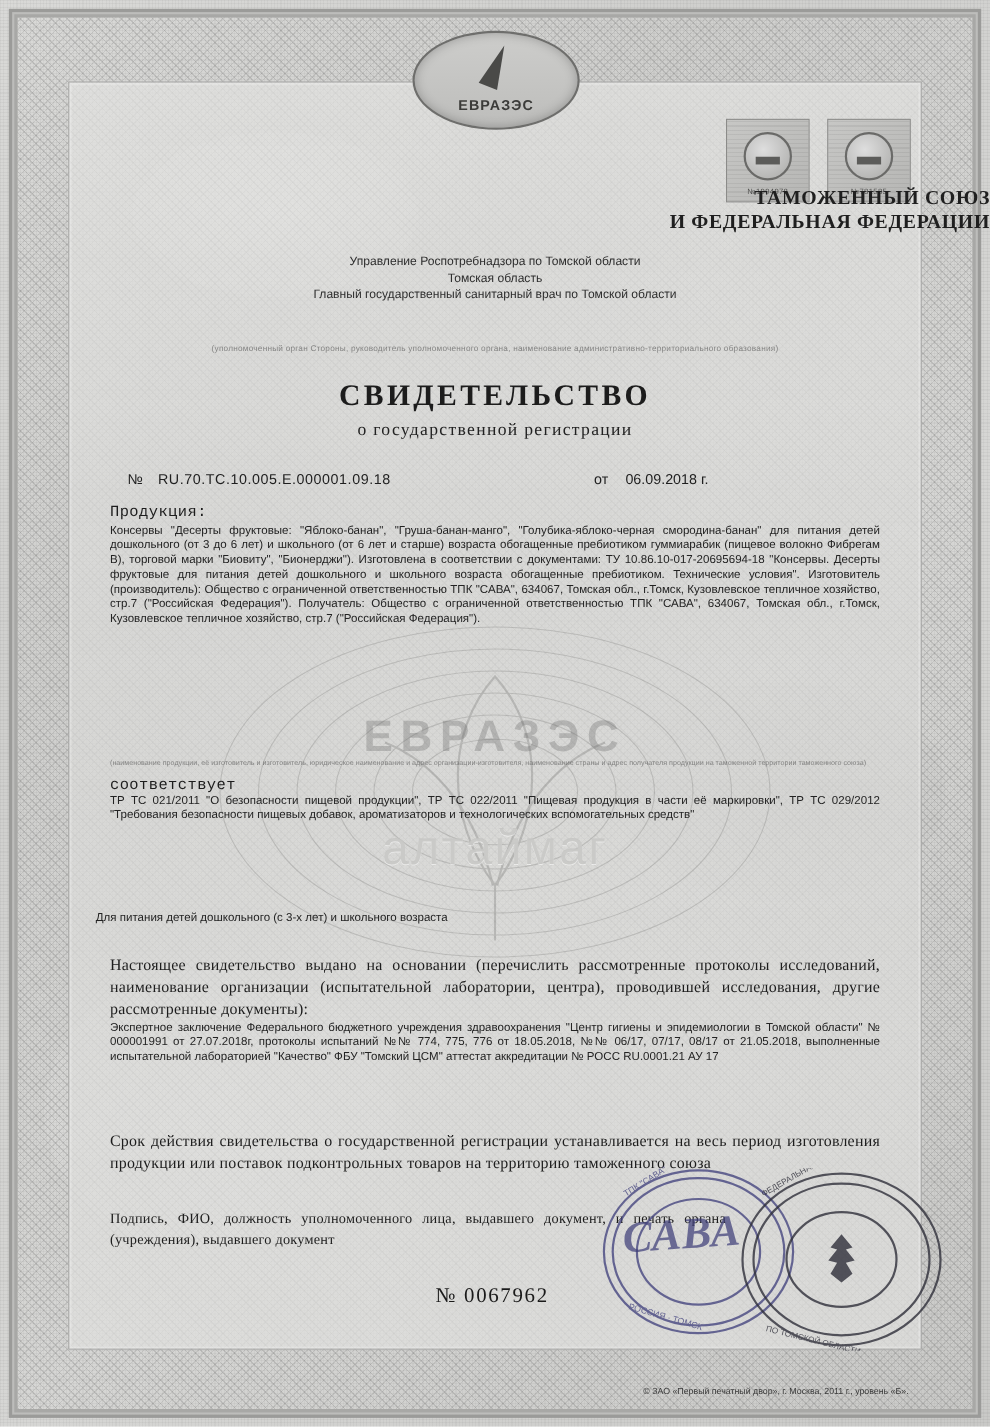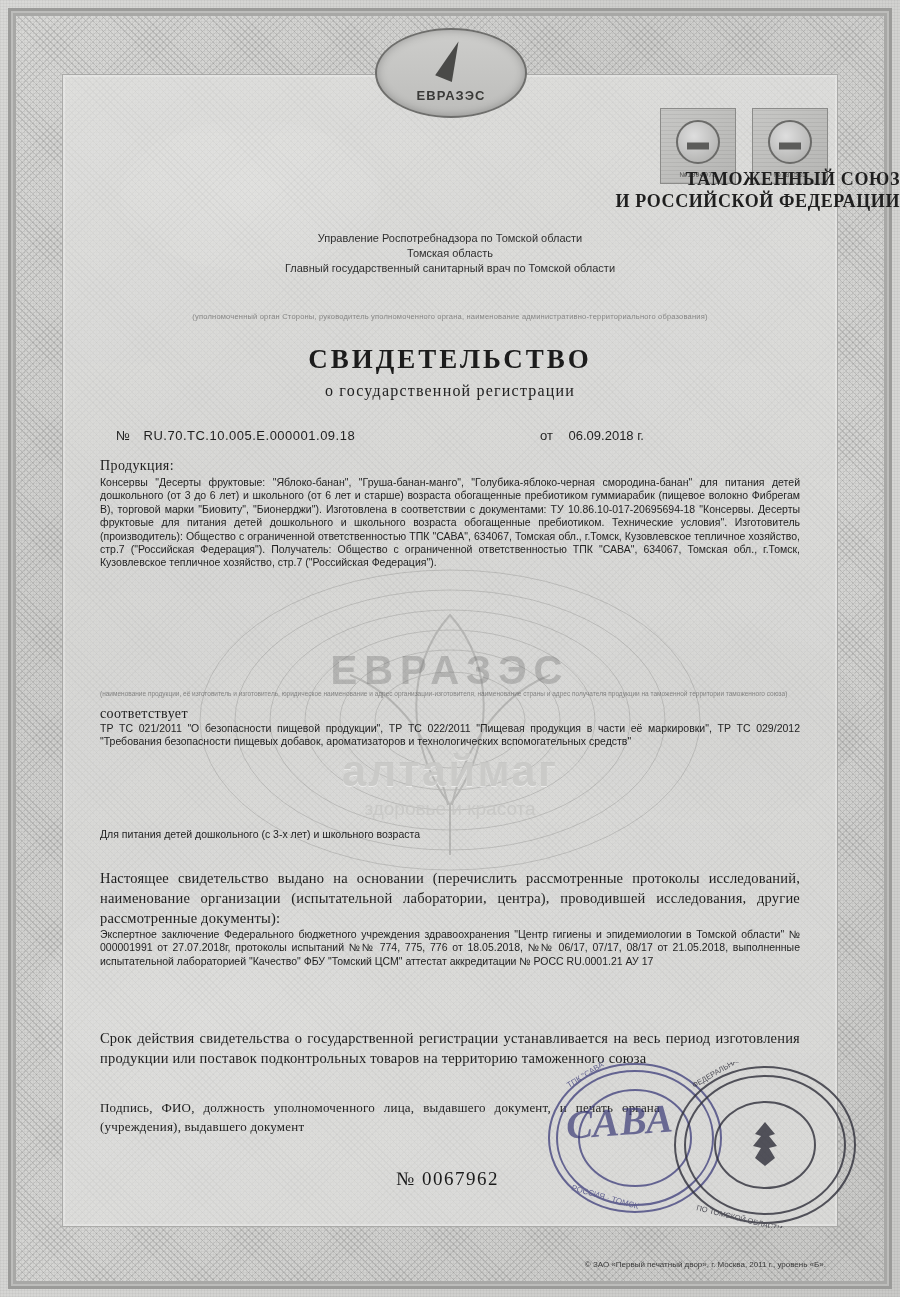--- a/index.html
+++ b/index.html
@@ -217,21 +217,21 @@
   .dateline {
     position: absolute;
     left: 540px;
     top: 428px;
     font-size: 13px;
     color: #1f1f1f;
   }
 
   .sec-label {
     position: absolute;
-    font-family: Liberation Serif, serif;
+    font-family: Liberation Mono, monospace;
     font-size: 14px;
     color: #1d1d1d;
     letter-spacing: 0.4px;
   }
 
   .body-text {
     position: absolute;
     font-size: 10.5px;
     line-height: 13.4px;
     color: #232323;
@@ -281,21 +281,20 @@
     left: 0; right: 0;
     top: 746px;
     text-align: center;
     pointer-events: none;
   }
   .brand-wm .b1 {
     font-size: 44px;
     letter-spacing: 2px;
     color: rgba(196,196,194,0.85);
     text-shadow: 0 1px 0 rgba(255,255,255,0.5);
-    font-weight: bold;
   }
   .brand-wm .b2 {
     margin-top: 2px;
     font-size: 19px;
     color: rgba(198,198,196,0.9);
   }
 
   
   .blue-stamp {
     position: absolute;
@@ -356,21 +355,20 @@
       <path d="M260 60 C 215 110, 215 190, 260 250 C 305 190, 305 110, 260 60 Z"></path>
       <path d="M160 120 C 210 140, 245 190, 258 250"></path>
       <path d="M360 120 C 310 140, 275 190, 262 250"></path>
       <path d="M260 250 L260 300"></path>
     </g>
   </svg>
   <div class="eurasec-watermark">ЕВРАЗЭС</div>
 
   <div class="brand-wm">
     <div class="b1">алтаймаг</div>
-    <div class="b2">здоровье и красота</div>
   </div>
 
   <div class="emblem">
     <div class="emblem-ellipse">
       <div class="emblem-arrow"></div>
       <div class="emblem-text">ЕВРАЗЭС</div>
     </div>
   </div>
 
   <div class="holo-stamp" style="left:660px;top:108px;">
@@ -379,21 +377,21 @@
     <div class="num">№1994978</div>
   </div>
   <div class="holo-stamp" style="left:752px;top:108px;">
     <div class="circ"></div>
     <div class="bar"></div>
     <div class="num">№781585</div>
   </div>
 
   <div class="ttl-main">
     <div>ТАМОЖЕННЫЙ СОЮЗ</div>
-    <div>И РОССИЙСКОЙ ФЕДЕРАЦИИ</div>
+    <div>И ФЕДЕРАЛЬНАЯ ФЕДЕРАЦИИ</div>
   </div>
 
   <div class="ttl-org">
     <div>Управление Роспотребнадзора по Томской области</div>
     <div>Томская область</div>
     <div>Главный государственный санитарный врач по Томской области</div>
   </div>
 
   <div class="tiny-note">(уполномоченный орган Стороны, руководитель уполномоченного органа, наименование административно-территориального образования)</div>
 
@@ -409,21 +407,21 @@
     <span style="margin-left:12px;">06.09.2018 г.</span>
   </div>
 
   <div class="sec-label" style="left:100px;top:458px;">Продукция:</div>
   <div class="body-text" style="left:100px;top:476px;width:700px;">Консервы "Десерты фруктовые: "Яблоко-банан", "Груша-банан-манго", "Голубика-яблоко-черная смородина-банан" для питания детей дошкольного (от 3 до 6 лет) и школьного (от 6 лет и старше) возраста обогащенные пребиотиком гуммиарабик (пищевое волокно Фибрегам В), торговой марки "Биовиту", "Бионерджи"). Изготовлена в соответствии с документами: ТУ 10.86.10-017-20695694-18 "Консервы. Десерты фруктовые для питания детей дошкольного и школьного возраста обогащенные пребиотиком. Технические условия". Изготовитель (производитель): Общество с ограниченной ответственностью ТПК "САВА", 634067, Томская обл., г.Томск, Кузовлевское тепличное хозяйство, стр.7 ("Российская Федерация"). Получатель: Общество с ограниченной ответственностью ТПК "САВА", 634067, Томская обл., г.Томск, Кузовлевское тепличное хозяйство, стр.7 ("Российская Федерация").</div>
   <div class="hairline-note" style="top:690px;">(наименование продукции, её изготовитель и изготовитель, юридическое наименование и адрес организации-изготовителя, наименование страны и адрес получателя продукции на таможенной территории таможенного союза)</div>
 
   <div class="sec-label" style="left:100px;top:706px;">соответствует</div>
   <div class="body-text" style="left:100px;top:722px;width:700px;">ТР ТС 021/2011 "О безопасности пищевой продукции", ТР ТС 022/2011 "Пищевая продукция в части её маркировки", ТР ТС 029/2012 "Требования безопасности пищевых добавок, ароматизаторов и технологических вспомогательных средств"</div>
 
-  <div class="body-text" style="left:100px;top:828px;width:700px;">Для питания детей дошкольного (с 3-х лет) и школьного возраста</div>
+  <div class="body-text" style="left:87px;top:828px;width:700px;">Для питания детей дошкольного (с 3-х лет) и школьного возраста</div>
 
   <div class="serif-para" style="left:100px;top:868px;width:700px;">Настоящее свидетельство выдано на основании (перечислить рассмотренные протоколы исследований, наименование организации (испытательной лаборатории, центра), проводившей исследования, другие рассмотренные документы):</div>
   <div class="body-text" style="left:100px;top:928px;width:700px;">Экспертное заключение Федерального бюджетного учреждения здравоохранения "Центр гигиены и эпидемиологии в Томской области" № 000001991 от 27.07.2018г, протоколы испытаний №№ 774, 775, 776 от 18.05.2018, №№ 06/17, 07/17, 08/17 от 21.05.2018, выполненные испытательной лабораторией "Качество" ФБУ "Томский ЦСМ" аттестат аккредитации № РОСС RU.0001.21 АУ 17</div>
 
   <div class="serif-para" style="left:100px;top:1028px;width:700px;">Срок действия свидетельства о государственной регистрации устанавливается на весь период изготовления продукции или поставок подконтрольных товаров на территорию таможенного союза</div>
 
   <div class="serif-para" style="left:100px;top:1098px;width:560px; font-size:13px; line-height:19px;">Подпись, ФИО, должность уполномоченного лица, выдавшего документ, и печать органа (учреждения), выдавшего документ</div>
 
   <svg class="blue-stamp" viewBox="0 0 180 160" xmlns="http://www.w3.org/2000/svg">
     <g fill="none" stroke="#43437e" stroke-width="2">

